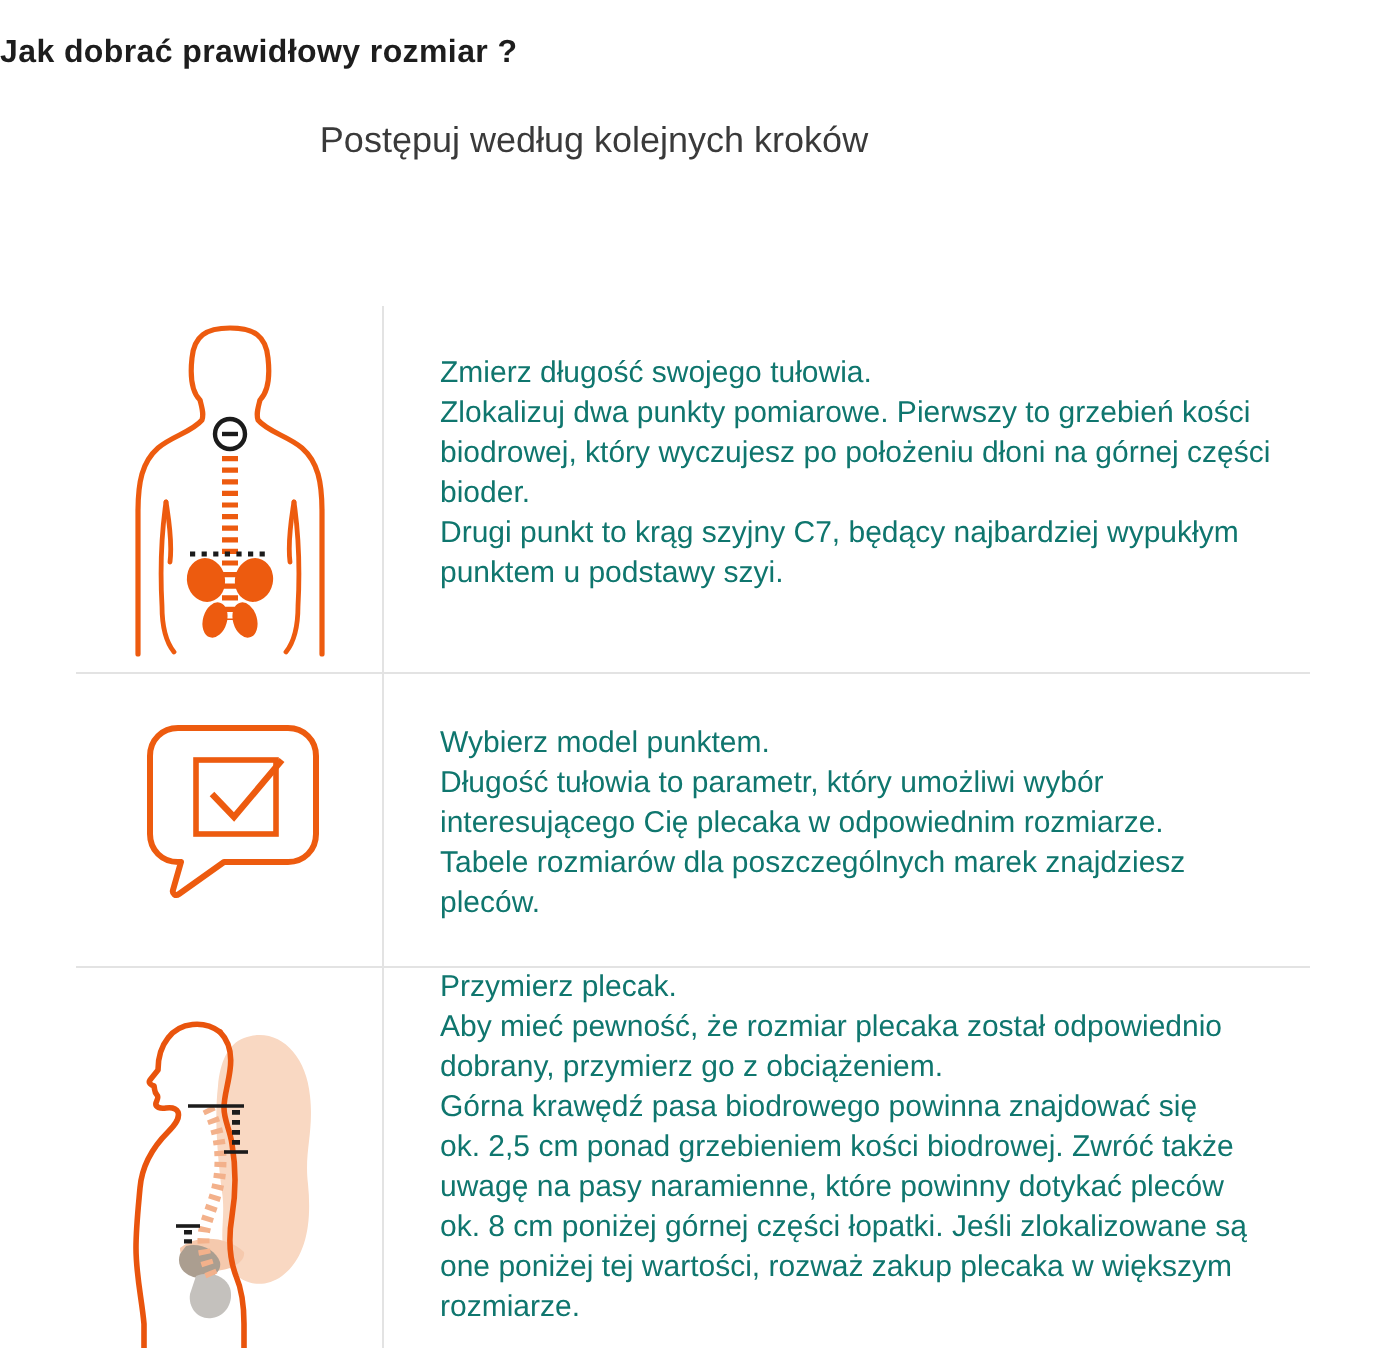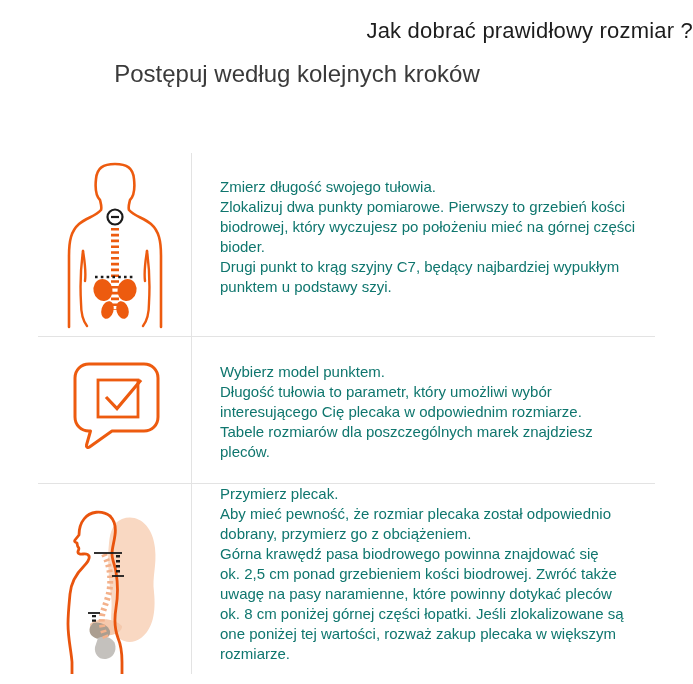--- a/index.html
+++ b/index.html
@@ -6,28 +6,28 @@
   html,body { background:#ffffff; }
   #page {
     position:relative;
     width:693px; height:684px;
     background:#ffffff;
     overflow:hidden;
     font-family:"Liberation Sans","DejaVu Sans",sans-serif;
   }
   .page-title {
     position:absolute; left:0; top:18px; width:693px;
-    text-align:right;
-    font-size:22px; font-weight:400; color:#1d1d1d;
+    text-align:left;
+    font-size:16px; font-weight:700; color:#1d1d1d;
     letter-spacing:0.2px;
   }
   .page-subtitle {
     position:absolute; left:0; top:60px; width:594px;
     text-align:center;
-    font-size:24px; font-weight:400; color:#3a3a3a;
+    font-size:18px; font-weight:400; color:#3a3a3a;
   }
   .v-divider {
     position:absolute; left:191px; top:153px;
     width:1px; height:521px; background:#e3e3e3;
   }
   .h-divider {
     position:absolute; left:38px; width:617px; height:1px; background:#e3e3e3;
   }
   .h-divider.d1 { top:336px; }
   .h-divider.d2 { top:483px; }
@@ -109,21 +109,21 @@
       <line x1="52" y1="74" x2="64" y2="74" stroke="#1b1b1b" stroke-width="1.8"></line>
 
       <line x1="28" y1="111" x2="40" y2="111" stroke="#1b1b1b" stroke-width="1.8"></line>
       <line x1="34" y1="113" x2="34" y2="122" stroke="#1b1b1b" stroke-width="4" stroke-dasharray="2.2 2.4"></line>
     </svg>
   </div>
 
   <div class="step-text t1">
     <p>Zmierz długość swojego tułowia.</p>
     <p>Zlokalizuj dwa punkty pomiarowe. Pierwszy to grzebień kości
-biodrowej, który wyczujesz po położeniu mieć na górnej części
+biodrowej, który wyczujesz po położeniu dłoni na górnej części
 bioder.</p>
     <p>Drugi punkt to krąg szyjny C7, będący najbardziej wypukłym
 punktem u podstawy szyi.</p>
   </div>
 
   <div class="step-text t2">
     <p>Wybierz model punktem.</p>
     <p>Długość tułowia to parametr, który umożliwi wybór
 interesującego Cię plecaka w odpowiednim rozmiarze.</p>
     <p>Tabele rozmiarów dla poszczególnych marek znajdziesz

